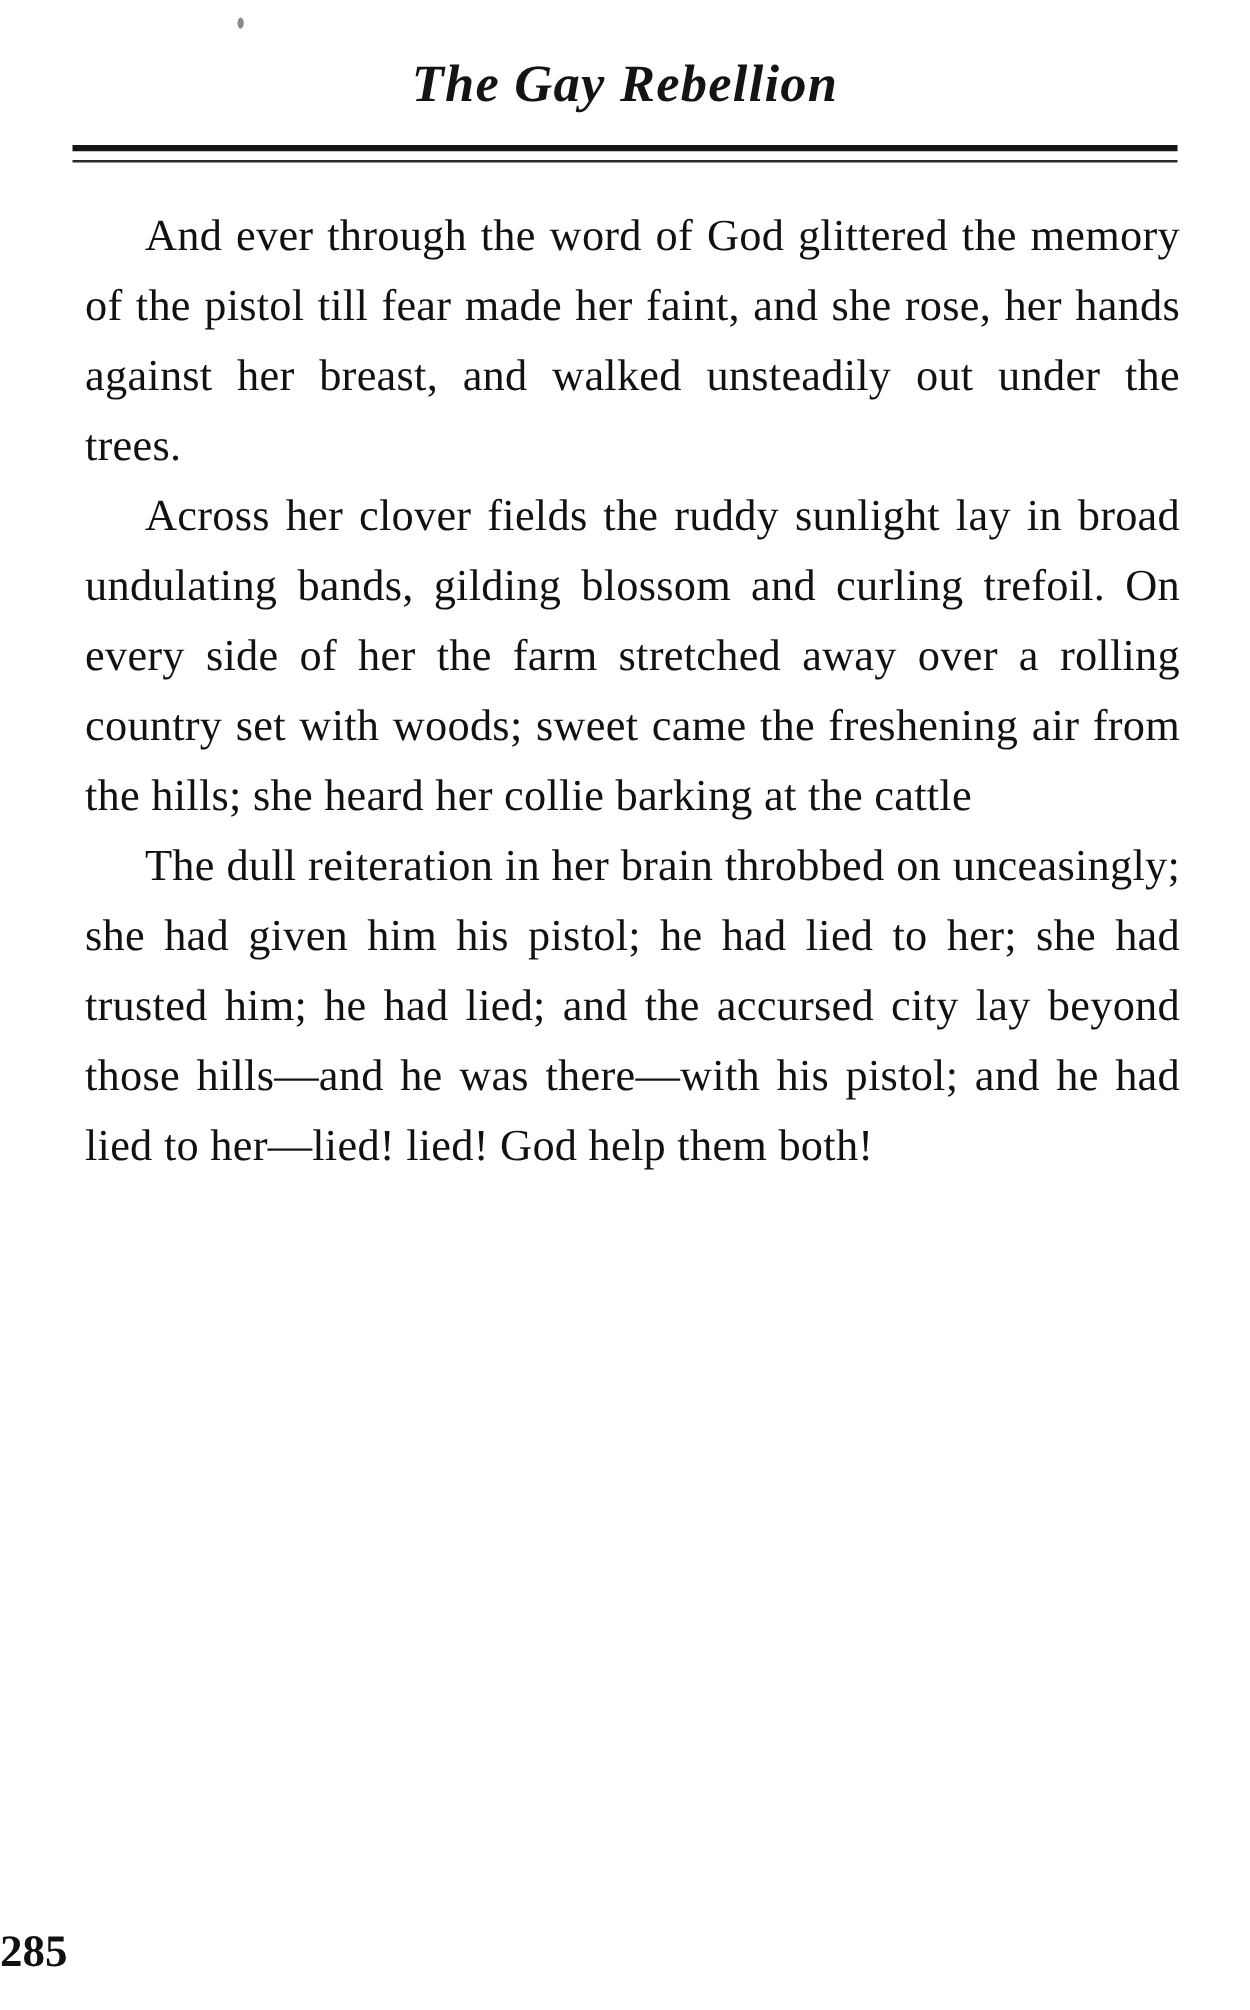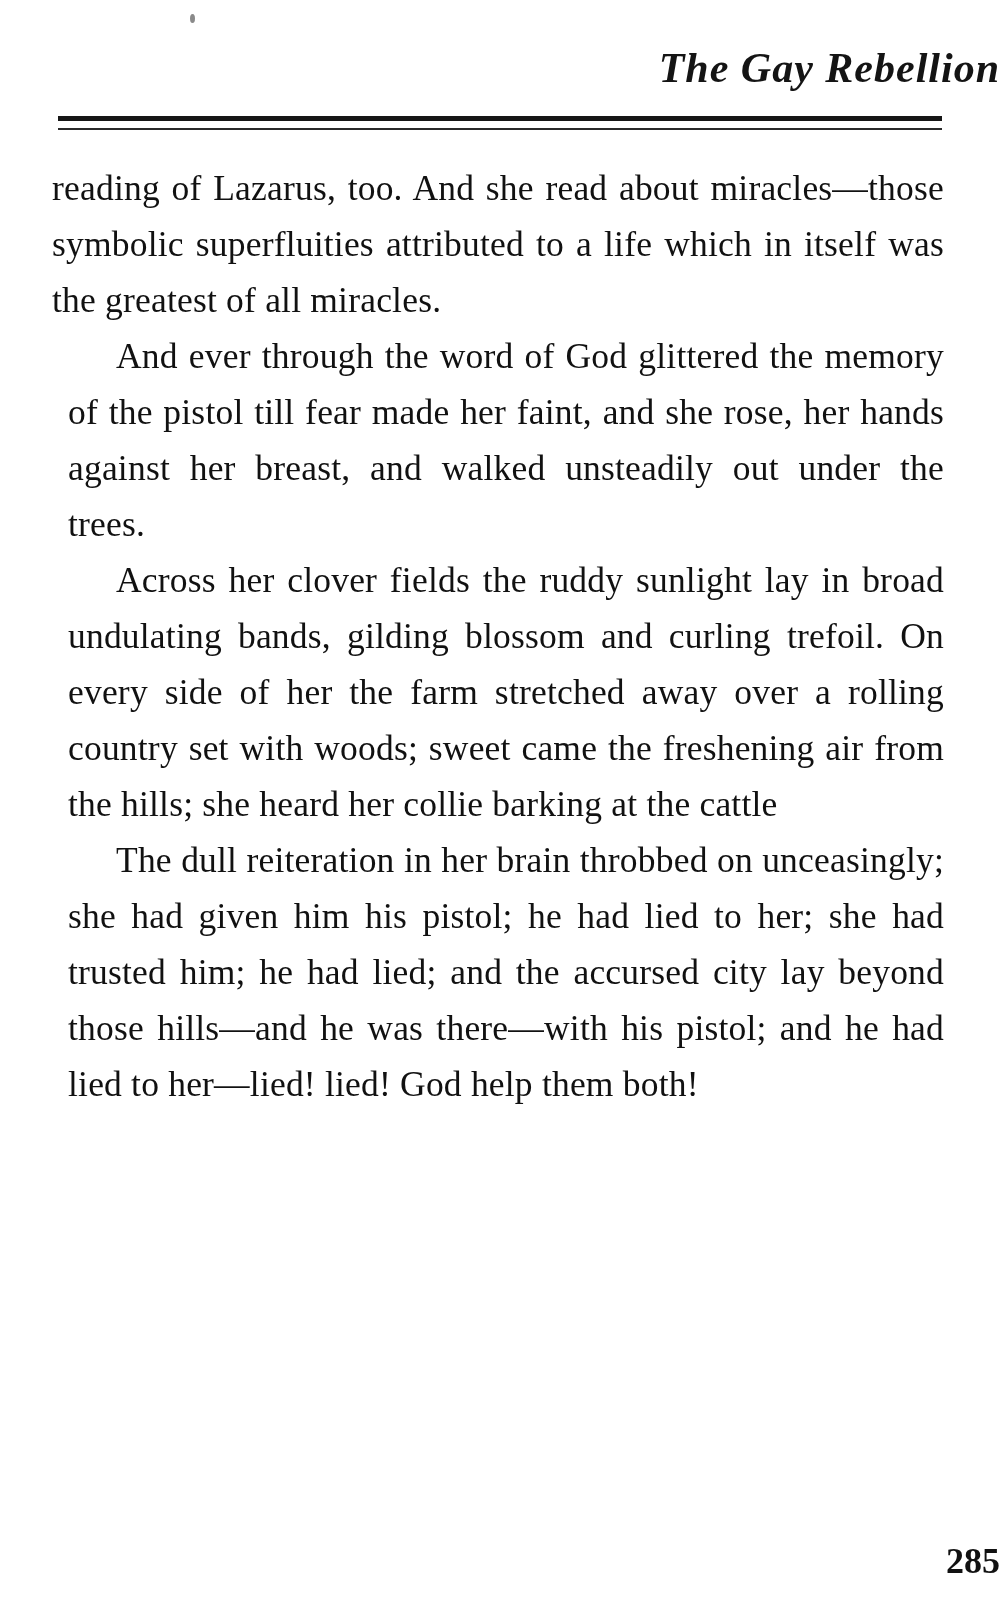--- a/index.html
+++ b/index.html
@@ -17,21 +17,21 @@
   }
   .page {
     position: absolute;
     top: 0; left: 0;
     width: 1000px;
     height: 1608px;
     box-sizing: border-box;
     padding: 0;
   }
   .running-head {
-    text-align: right;
+    text-align: center;
     font-family: "Liberation Serif", serif;
     font-style: italic;
     font-weight: bold;
     font-size: 42px;
     letter-spacing: 1px;
     margin-top: 44px;
     color: #141414;
   }
   .rule-group {
     margin: 24px 58px 0 58px;
@@ -62,21 +62,21 @@
   }
   .body-text p.indent {
     text-indent: 48px;
     margin-left: 16px;
   }
   .folio {
     position: absolute;
     bottom: 26px;
     left: 0;
     width: 1000px;
-    text-align: right;
+    text-align: left;
     font-size: 36px;
     font-weight: bold;
     color: #111111;
   }
   .speck {
     position: absolute;
     background: #8a8a8a;
     border-radius: 50%;
   }
 </style>
@@ -88,21 +88,20 @@
   <div class="speck" style="left:190px; top:14px; width:5px; height:9px;"></div>
 
   <div class="running-head">The Gay Rebellion</div>
 
   <div class="rule-group">
     <div class="rule-thick"></div>
     <div class="rule-thin"></div>
   </div>
 
   <div class="body-text">
-    <p>reading of Lazarus, too.  And she read about miracles—those symbolic superfluities attributed to a life which in itself was the greatest of all miracles.</p>
     <p class="indent">And ever through the word of God glittered the memory of the pistol till fear made her faint, and she rose, her hands against her breast, and walked unsteadily out under the trees.</p>
     <p class="indent">Across her clover fields the ruddy sunlight lay in broad undulating bands, gilding blossom and curling trefoil.  On every side of her the farm stretched away over a rolling country set with woods; sweet came the freshening air from the hills; she heard her collie barking at the cattle</p>
     <p class="indent">The dull reiteration in her brain throbbed on unceasingly; she had given him his pistol; he had lied to her; she had trusted him; he had lied; and the accursed city lay beyond those hills—and he was there—with his pistol; and he had lied to her—lied! lied!  God help them both!</p>
   </div>
 
   <div class="folio">285</div>
 
 </div>
 
 </body></html>

